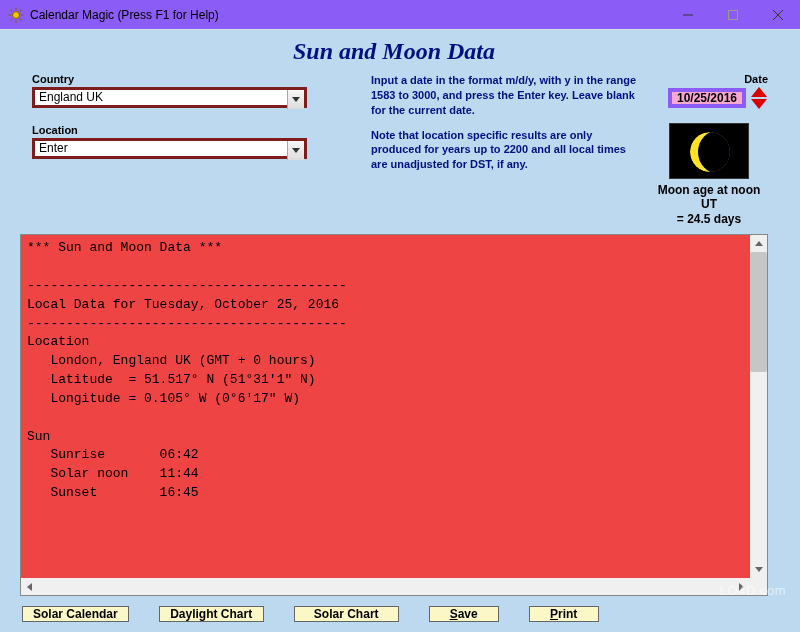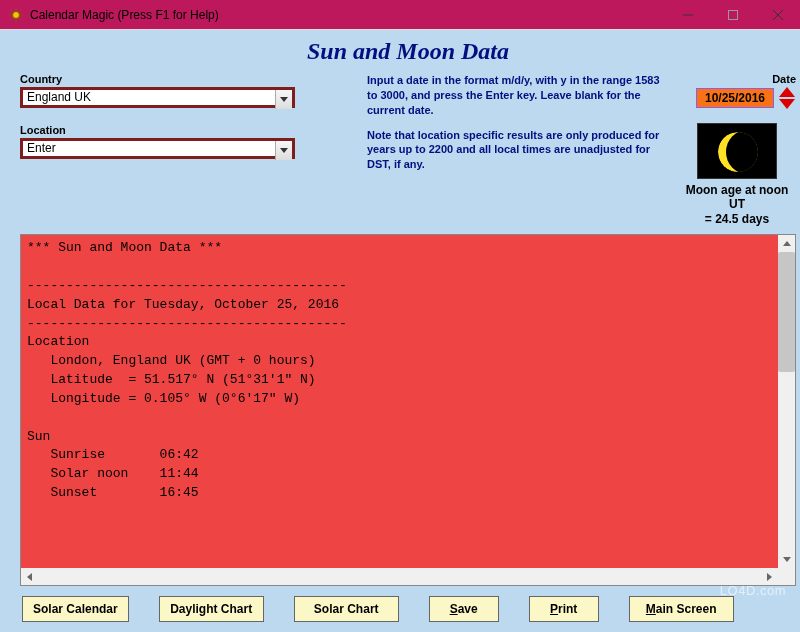--- a/index.html
+++ b/index.html
@@ -9,21 +9,21 @@
     font-size: 12px;
     background: #fff;
     width: 800px;
     height: 632px;
     overflow: hidden;
     position: relative;
   }
   
   .titlebar {
     height: 30px;
-    background: #be185d;
+    background: #8b5cf6;
     border-bottom: 1px solid #ddd;
     display: flex;
     align-items: center;
     padding: 0 0 0 8px;
   }
   .titlebar .app-icon {
     width: 16px; height: 16px; margin-right: 6px;
   }
   .titlebar .title-text {
     font-size: 12px;
@@ -32,38 +32,39 @@
   }
   .win-btns { display: flex; height: 100%; }
   .win-btn {
     width: 45px; height: 100%;
     display: flex; align-items: center; justify-content: center;
     color: #333;
   }
   
   .client {
     background: #bcd9ef;
-    padding: 6px 4px 10px 20px;
+    padding: 6px 32px 10px 20px;
     height: calc(100% - 30px);
     position: relative;
     display: flex;
     flex-direction: column;
   }
   .page-title {
     text-align: center;
     font-family: "Times New Roman", serif;
     font-weight: bold;
     font-style: italic;
     font-size: 24px;
     color: #001080;
     margin: 2px 0 8px 0;
   }
   .top-row {
     display: flex;
-    gap: 12px;
+    gap: 4px;
+    margin-left: 12px;
   }
   .left-col { width: 275px; }
   .field-label {
     font-weight: bold;
     font-size: 11px;
     color: #000;
     margin-bottom: 2px;
   }
   .combo {
     display: flex;
@@ -98,22 +99,22 @@
   .right-col {
     width: 118px;
     text-align: center;
   }
   .date-row {
     display: flex; align-items: center; gap: 4px; justify-content: flex-end;
     margin-bottom: 14px;
   }
   .date-input {
     width: 78px; height: 20px;
-    border: 1px solid #8b5cf6;
-    background: #f97316;
+    border: 4px solid #8b5cf6;
+    background: #f9a8d4;
     text-align: center;
     font-size: 12px;
     font-weight: bold;
     font-family: inherit;
     padding: 0;
   }
   .spinner { width: 18px; height: 22px; display:flex; flex-direction:column; }
   .moon-box {
     width: 80px; height: 56px;
     background: #000;
@@ -168,21 +169,21 @@
   
   .btn-row {
     display: flex;
     gap: 30px;
     margin-top: 10px;
     padding: 0 2px;
   }
   .btn {
     background: #fcf7c7;
     border: 1px solid #666;
-    height: 26px;
+    height: 16px;
     min-width: 105px;
     padding: 0 10px;
     font-size: 12px;
     font-weight: bold;
     font-family: inherit;
     cursor: pointer;
     text-align: center;
   }
   .btn .ul { text-decoration: underline; }
   .watermark {
@@ -346,17 +347,16 @@
     </div>
     <div class="sc-corner"></div>
   </div>
 
   <div class="btn-row">
     <button class="btn">Solar Calendar</button>
     <button class="btn">Daylight Chart</button>
     <button class="btn">Solar Chart</button>
     <button class="btn" style="min-width:70px"><span class="ul">S</span><span>ave</span></button>
     <button class="btn" style="min-width:70px"><span class="ul">P</span><span>rint</span></button>
-    <button class="btn"><span class="ul">M</span><span>ain Screen</span></button>
   </div>
 
   <div class="watermark">LO4D.com</div>
 </div>
 
 </body></html>

